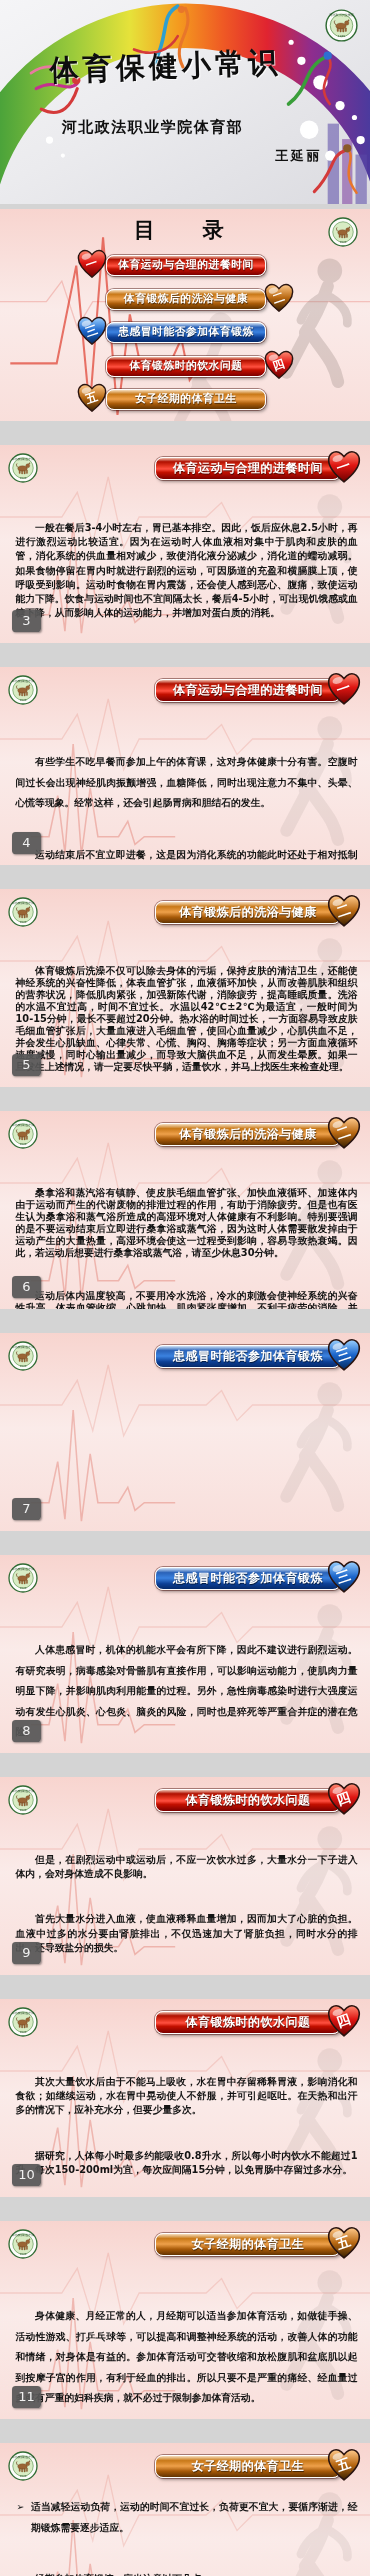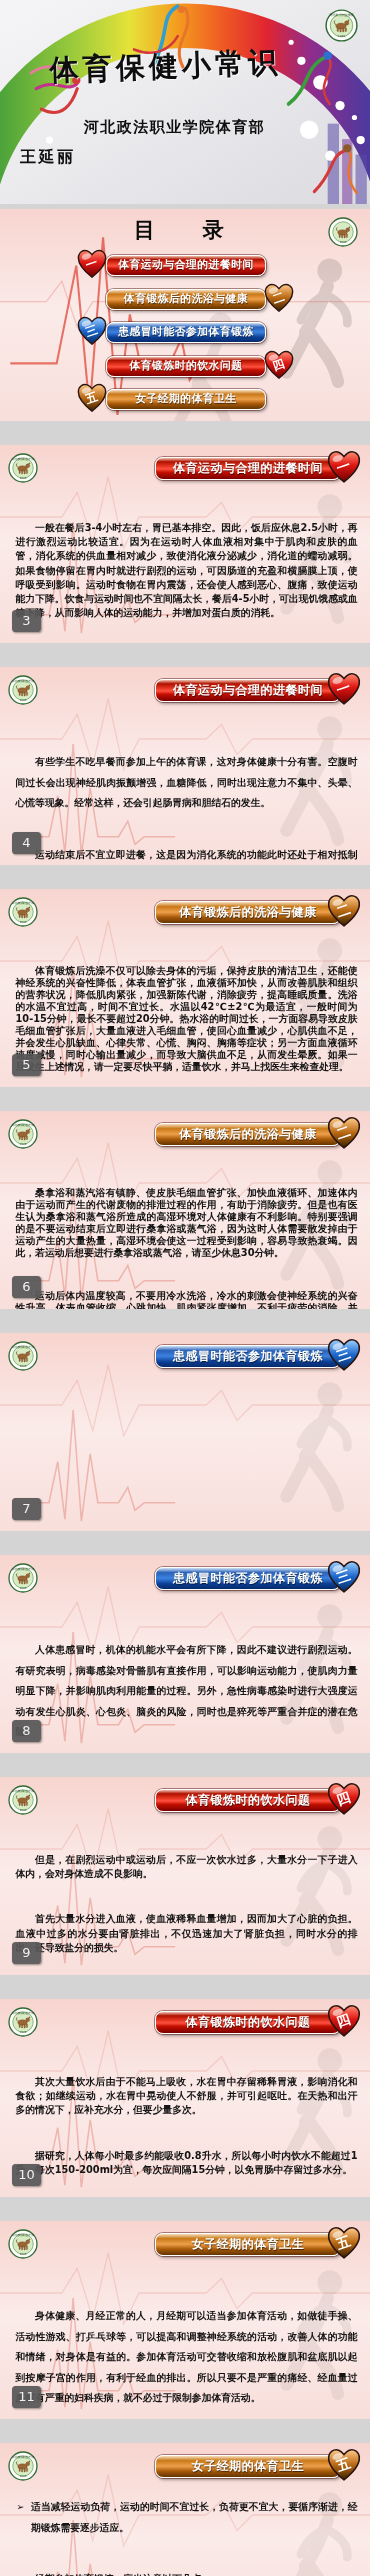--- a/index.html
+++ b/index.html
@@ -23,24 +23,24 @@
   #slide-title .logo{right:13.4px;top:9.3px;width:33px;height:33px;}
   #slide-toc .logo{right:13.4px;top:8.2px;}
   .content .logo{left:8.2px;top:8.2px;}
 
   
   #slide-title{height:204px;background:linear-gradient(150deg,#f5f5f7 0%,#ebebee 45%,#dbdbe0 100%);}
   .maintitle{position:absolute;top:47px;left:20.6px;width:289px;text-align:center;
     font-family:"DejaVu Serif",serif;font-size:29px;font-weight:bold;color:#0e0e0e;
     letter-spacing:4.1px;transform:rotate(-2deg);
     text-shadow:1px 1px 0 rgba(255,255,255,.75);}
-  .subtitle{position:absolute;top:118px;left:30px;width:289px;text-align:center;
+  .subtitle{position:absolute;top:118px;left:8px;width:289px;text-align:center;
     font-family:"DejaVu Serif",serif;font-size:15px;font-weight:bold;color:#101010;letter-spacing:1.5px;}
-  .author{position:absolute;top:147px;left:20px;width:289px;text-align:left;
-    font-family:"DejaVu Serif",serif;font-size:16px;font-weight:bold;color:#101010;letter-spacing:2.6px;}
+  .author{position:absolute;top:147px;left:33px;width:289px;text-align:right;
+    font-family:"DejaVu Serif",serif;font-size:13px;font-weight:bold;color:#101010;letter-spacing:2.6px;}
 
   
   .bar{display:flex;align-items:center;justify-content:center;border:1px solid #fff;border-radius:8px;
        box-shadow:0 0 0 1px rgba(70,12,6,.45), 1.5px 2.1px 3.1px rgba(0,0,0,.35);}
   .bar.red{background:linear-gradient(180deg,#efc0ae 0%,#b01000 18%,#e33420 38%,#ff5040 52%,#c41000 68%,#7c0000 100%);}
   .bar.orange{background:linear-gradient(180deg,#f6debe 0%,#c97918 22%,#eea04a 48%,#a85a08 72%,#633503 100%);}
   .bar.blue{background:linear-gradient(180deg,#cfe2f6 0%,#2a62b8 22%,#3b82e0 48%,#0c3f96 75%,#062a6a 100%);}
   .bar-label{color:#fff;font-weight:bold;font-family:"DejaVu Serif",serif;white-space:nowrap;
        text-shadow:0.5px 1px 1px rgba(0,0,0,.65);letter-spacing:0.5px;}
   .heart{overflow:visible;}

